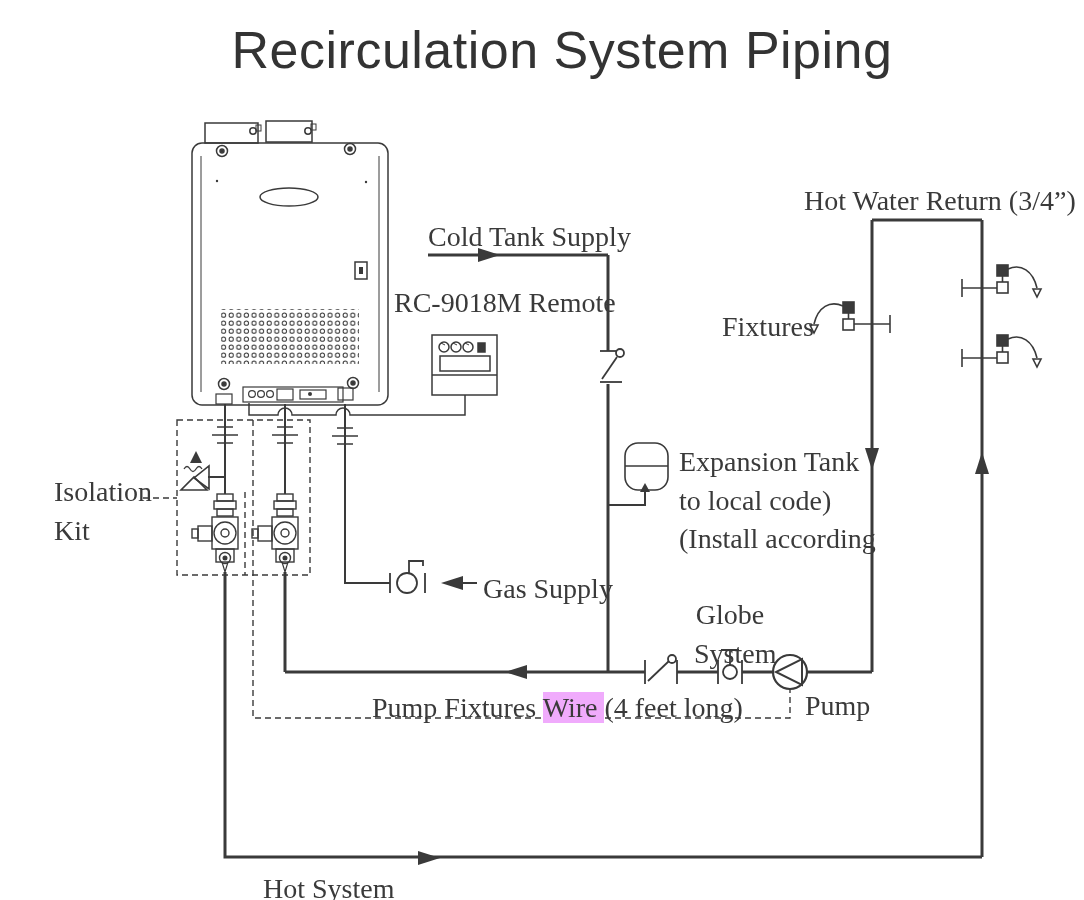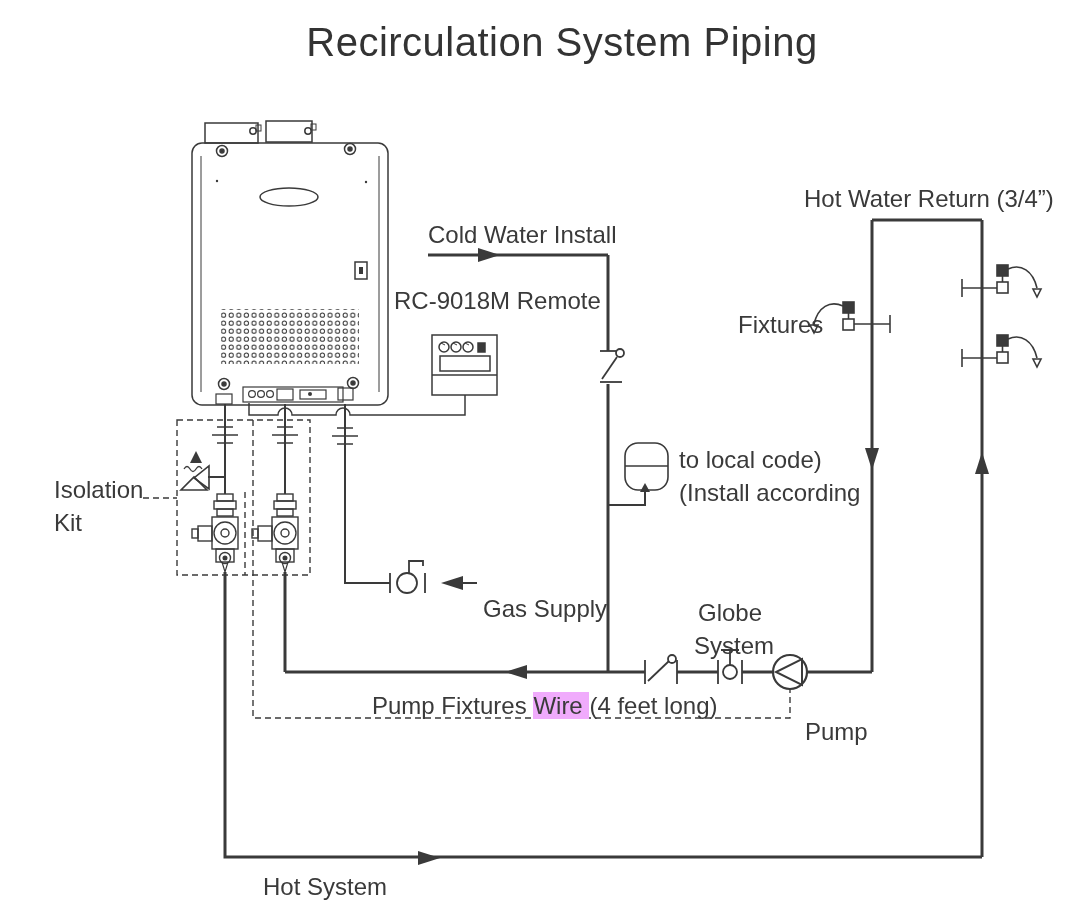--- a/index.html
+++ b/index.html
@@ -1,24 +1,24 @@
 <!DOCTYPE html>
 <html><head>
 <meta charset="utf-8">
 <style>
   html,body{margin:0;padding:0;background:#fff;}
   .stage{
     position:relative;width:1084px;height:900px;background:#ffffff;
     font-family:"Liberation Sans", sans-serif;color:#3a3a3a;overflow:hidden;
   }
   .stage svg{position:absolute;left:0;top:0;}
-  .lbl{position:absolute;font-size:24px;line-height:1.38;white-space:nowrap;color:#3a3a3a;}
+  .lbl{position:absolute;font-size:28px;line-height:1.38;white-space:nowrap;color:#3a3a3a;font-family:Liberation Serif, serif;}
   .title{
     position:absolute;left:40px;top:20px;width:1044px;text-align:center;
-    font-size:40px;font-weight:400;letter-spacing:0.5px;color:#333333;
+    font-size:52px;font-weight:400;letter-spacing:0.5px;color:#333333;
   }
   .center{text-align:center;}
   .hl{background:#f0abfc;}
 </style>
 </head>
 <body>
 
 <div class="stage">
 
   <svg width="1084" height="900" viewBox="0 0 1084 900" fill="none" stroke="#3a3a3a" stroke-width="2">
@@ -229,44 +229,45 @@
       <path d="M505,672 L527,665 V679 Z"></path>
       <path d="M440,858 L418,851 V865 Z"></path>
       <path d="M872,470 L865,448 H879 Z"></path>
       <path d="M982,452 L975,474 H989 Z"></path>
       <path d="M441,583 L463,576 V590 Z"></path>
     </g>
   </svg>
 
   <div class="title">Recirculation System Piping</div>
 
-  <div class="lbl" style="left:428px;top:218px;">Cold Water Install</div>
+  <div class="lbl" style="left:428px;top:218px;">Cold Tank Supply</div>
 
   <div class="lbl" style="left:394px;top:284px;">RC-9018M Remote</div>
 
   <div class="lbl" style="left:804px;top:182px;">Hot Water Return (3/4”)</div>
 
-  <div class="lbl" style="left:738px;top:308px;">Fixtures</div>
+  <div class="lbl" style="left:722px;top:308px;">Fixtures</div>
 
   <div class="lbl" style="left:679px;top:443px;">
+    <div>Expansion Tank</div>
     <div>to local code)</div>
     <div>(Install according</div>
   </div>
 
   <div class="lbl" style="left:54px;top:473px;">
     <div>Isolation</div>
     <div>Kit</div>
   </div>
 
-  <div class="lbl" style="left:483px;top:592px;">Gas Supply</div>
+  <div class="lbl" style="left:483px;top:570px;">Gas Supply</div>
 
   <div class="lbl center" style="left:694px;top:596px;width:72px;">
     <div>Globe</div>
     <div>System</div>
   </div>
 
-  <div class="lbl" style="left:805px;top:687px;margin-top:28px;">Pump</div>
+  <div class="lbl" style="left:805px;top:687px;">Pump</div>
 
   <div class="lbl" style="left:372px;top:689px;"><span>Pump Fixtures </span><span class="hl">Wire </span><span>(4 feet long)</span></div>
 
   <div class="lbl" style="left:263px;top:870px;">Hot System</div>
 
 </div>
 
 </body></html>

